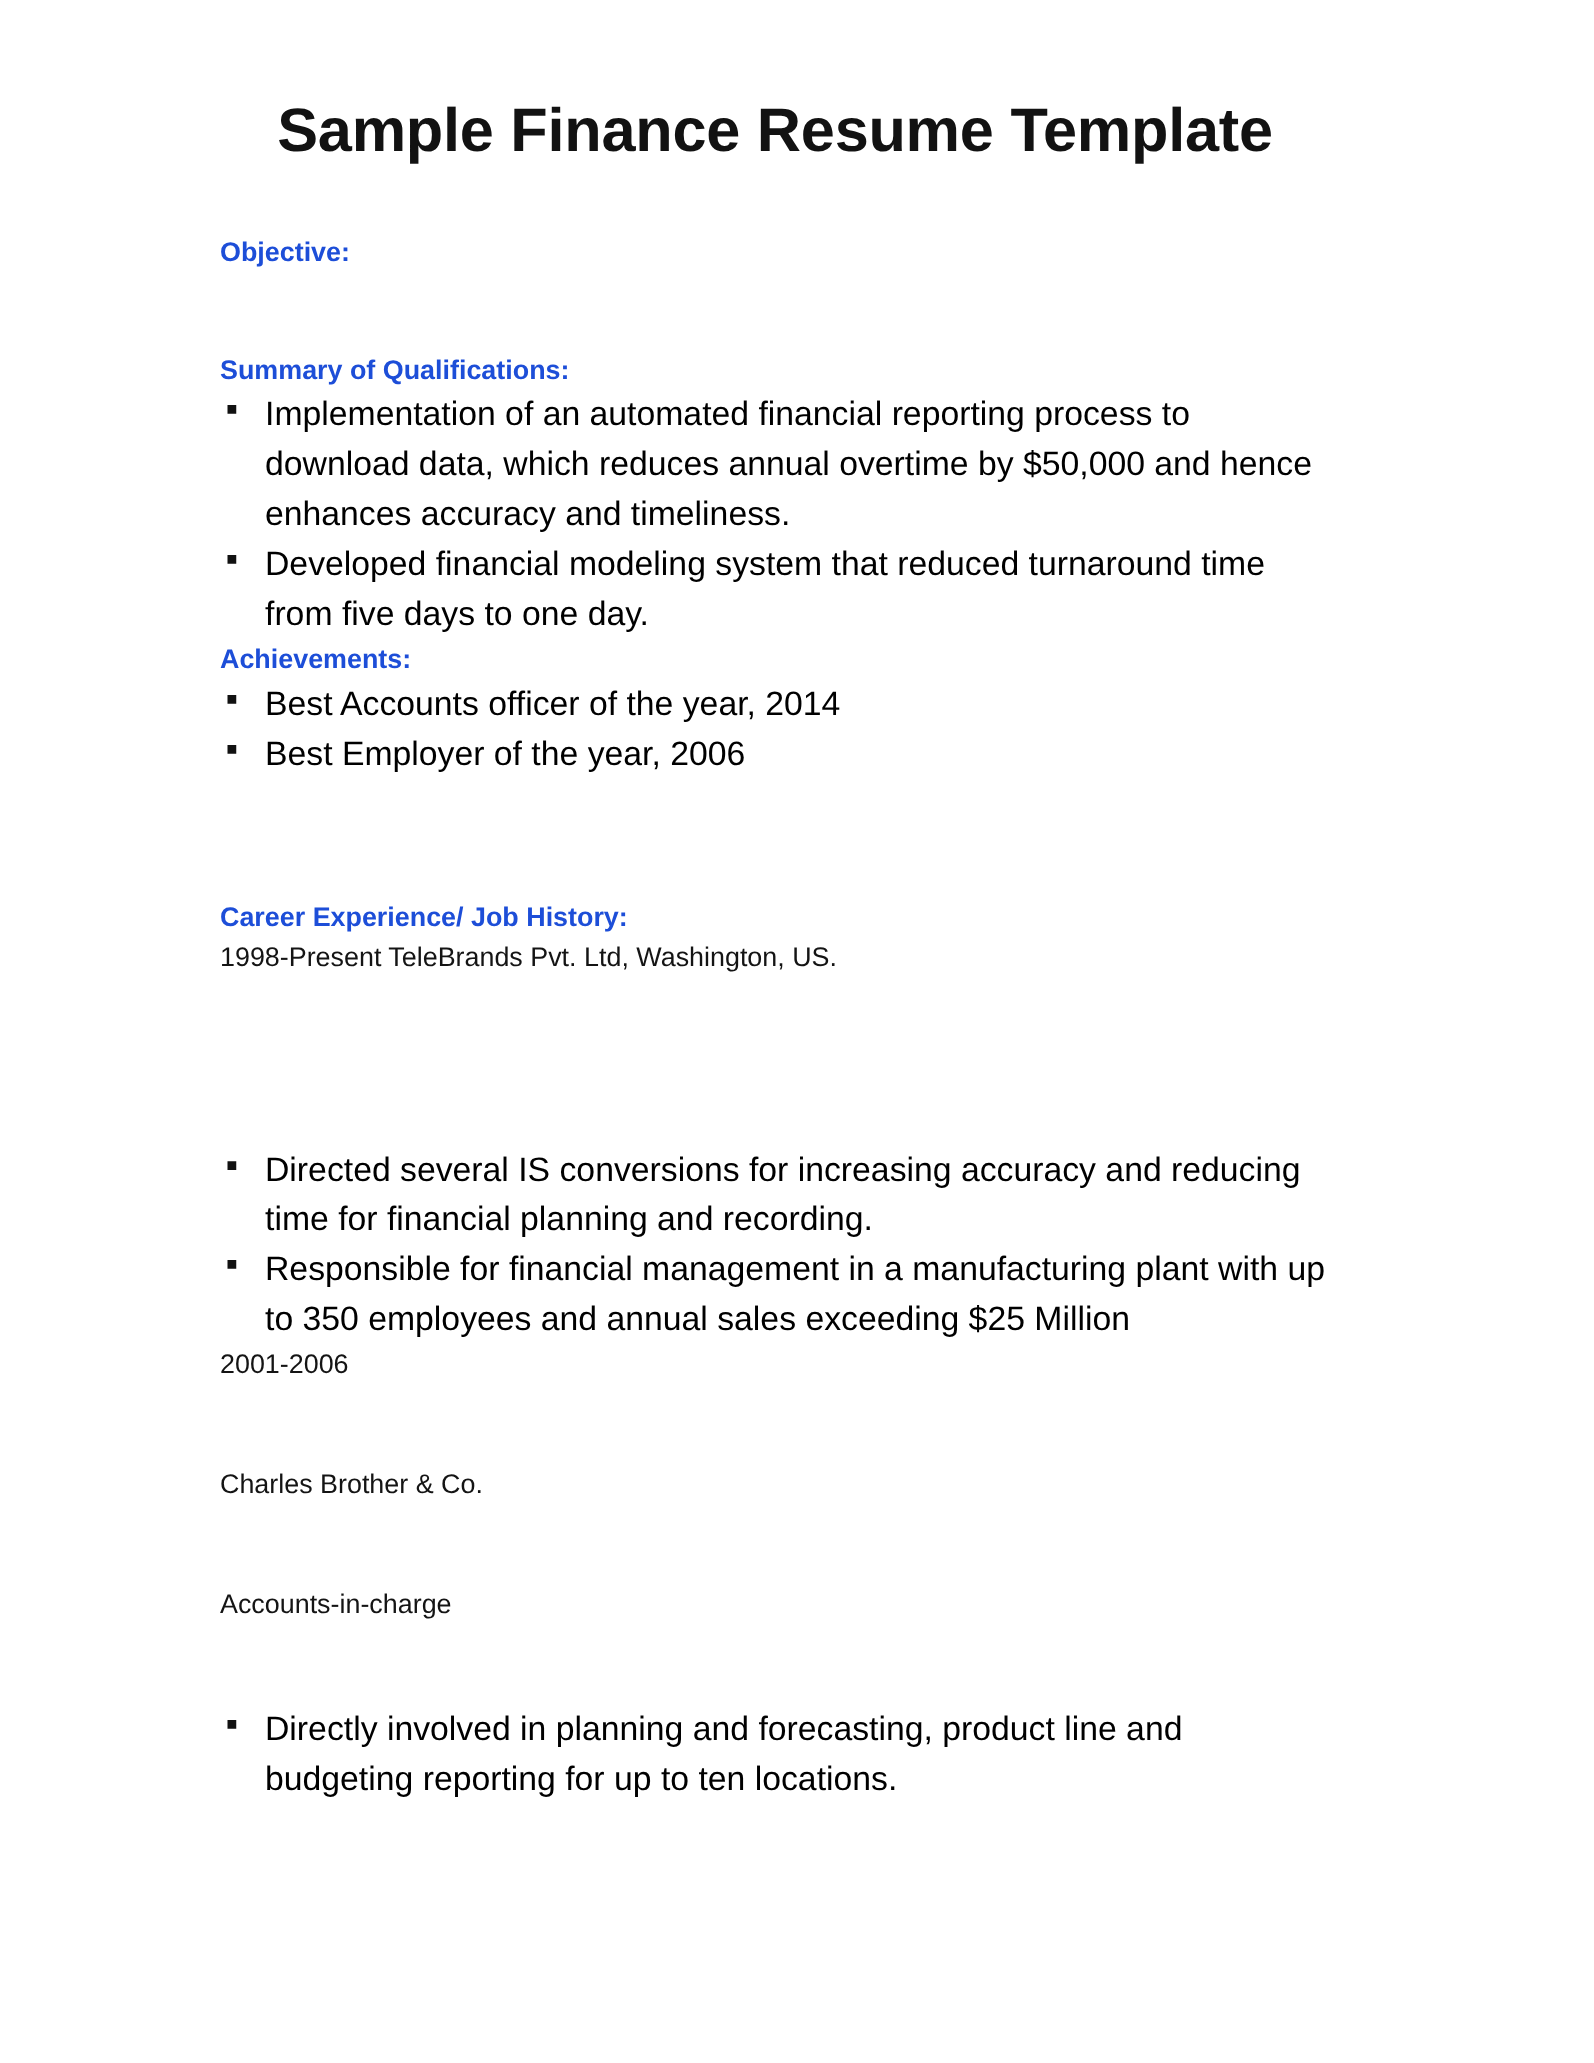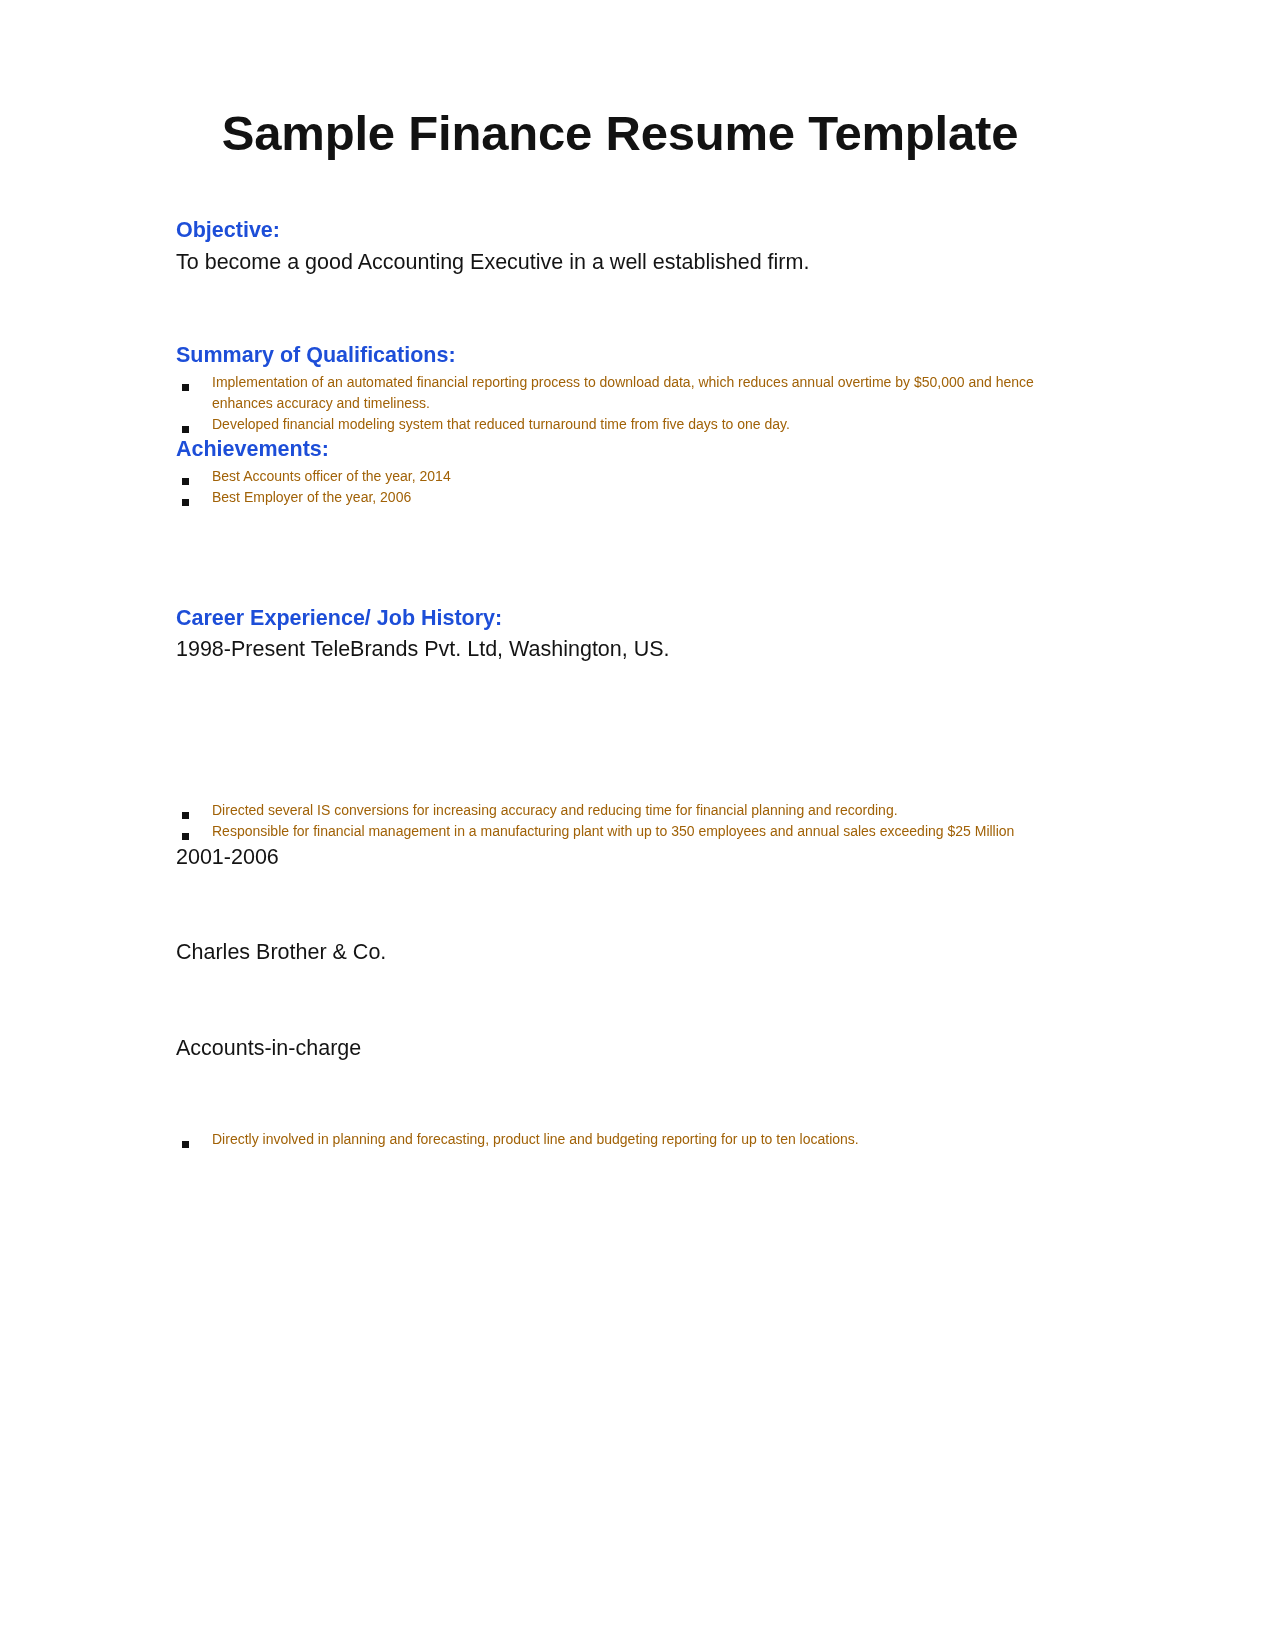--- a/index.html
+++ b/index.html
@@ -25,21 +25,21 @@
     width: 888px;
   }
 
   .doc-title {
     font-size: 49px;
     font-weight: bold;
     line-height: 1.22;
     text-align: center;
     letter-spacing: -0.2px;
     margin: 0;
-    padding-top: 104px;
+    padding-top: 76px;
     color: #121212;
   }
 
   .section-heading {
     font-size: 21.5px;
     font-weight: bold;
     line-height: 1.48;
     margin: 0;
     color: #1d4ed8;
   }
@@ -52,25 +52,25 @@
     color: #141414;
   }
 
   ul.bullets {
     list-style: none;
     margin: 0;
     padding: 0;
   }
   ul.bullets li {
     position: relative;
-    font-size: 14px;
+    font-size: 27px;
     line-height: 1.48;
     padding-left: 36px;
     margin: 0;
-    color: #a16207;
+    color: #000000;
   }
   ul.bullets li .sq {
     position: absolute;
     left: 6px;
     top: 12px;
     width: 7px;
     height: 7px;
     background: #111111;
     display: block;
   }
@@ -86,21 +86,20 @@
 <body>
 
 <div class="page">
   <div class="content">
 
     <h1 class="doc-title">Sample Finance Resume Template</h1>
 
     <div class="sp-objective-gap"></div>
 
     <h2 class="section-heading">Objective:</h2>
-    <p class="para">To become a good Accounting Executive in a well established firm.</p>
 
     <div class="sp-before-qual"></div>
     <div class="sp-blank-line"></div>
 
     <h2 class="section-heading">Summary of Qualifications:</h2>
 
     <ul class="bullets">
       <li>
         <span class="sq"></span>
         <span>Implementation of an automated financial reporting process to download data, which reduces annual overtime by $50,000 and hence enhances accuracy and timeliness.</span>

